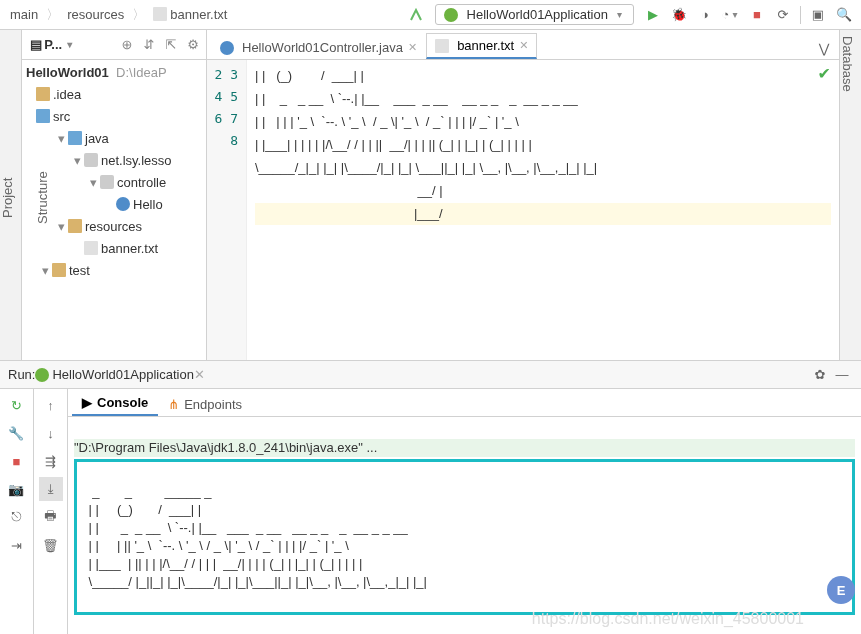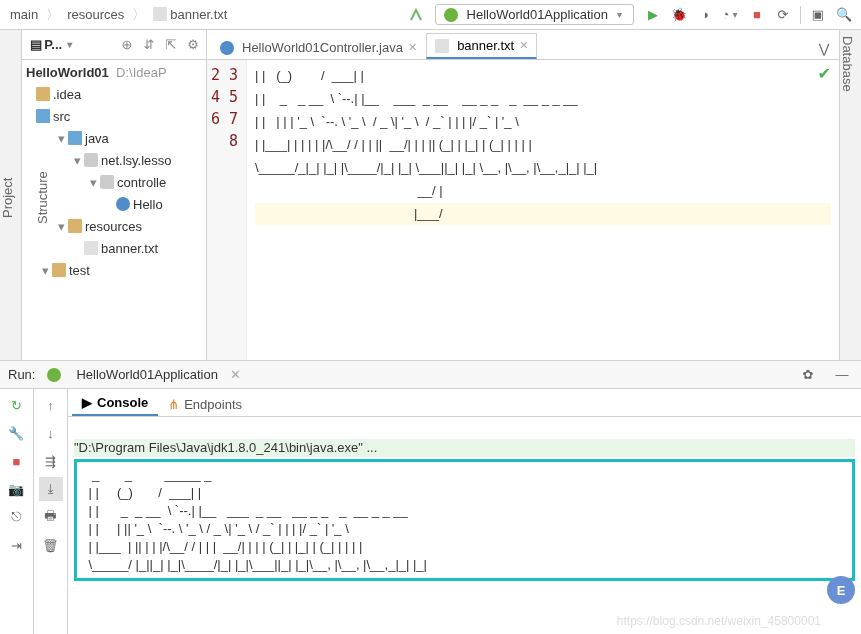--- a/index.html
+++ b/index.html
@@ -31,45 +31,45 @@
 .ic-pkg { background:#ccc; border-radius:2px; }
 .ic-cls { background:#4f8cc9; border-radius:50%; }
 .ic-sb { background:#6db33f; border-radius:50%; }
 .ic-txt { background:#e0e0e0; border-radius:1px; }
 .editor-pane { flex:1; display:flex; flex-direction:column; }
 .tabs { height:30px; border-bottom:1px solid #d1d1d1; display:flex; align-items:flex-end; padding:0 4px; }
 .tab { padding:4px 8px; border:1px solid transparent; border-bottom:none; display:flex; align-items:center; gap:5px; cursor:pointer; color:#555; }
 .tab.active { border-color:#d1d1d1; border-bottom:2px solid #4a88c7; background:#fff; color:#000; }
 .tab-close { color:#aaa; font-size:11px; }
 .ed-body { flex:1; display:flex; overflow:hidden; }
-.gutter { width:40px; background:#f7f7f7; border-right:1px solid #eee; text-align:right; padding:4px 8px 0 0; color:#7f1d1d; font-family:Consolas,monospace; font-size:15px; line-height:22px; }
+.gutter { width:40px; background:#f7f7f7; border-right:1px solid #eee; text-align:right; padding:4px 8px 0 0; color:#0f766e; font-family:Consolas,monospace; font-size:13px; line-height:22px; }
 .code { flex:1; padding:4px 8px; font-family:Consolas,monospace; font-size:14px; line-height:22px; white-space:pre; overflow:hidden; }
 .cursor-line { background:#fffae3; display:inline-block; width:100%; }
 .right-stripe { width:22px; background:#f2f2f2; border-left:1px solid #d1d1d1; writing-mode:vertical-lr; font-size:11px; color:#666; padding-top:6px; display:flex; flex-direction:column; gap:20px; }
 .right-tab { cursor:pointer; }
 .check { position:absolute; right:30px; top:64px; color:#4caf50; font-size:16px; }
 .run-panel { border-top:1px solid #d1d1d1; }
-.run-hdr { height:28px; display:flex; align-items:center; padding:0 8px; gap:12px; border-bottom:1px solid #d1d1d1; background:#f7f7f7; }
+.run-hdr { height:28px; display:flex; align-items:center; padding:0 8px; gap:0; border-bottom:1px solid #d1d1d1; background:#f7f7f7; }
 .run-title { color:#333; }
 .run-cfg-name { color:#333; }
 .rh-space { flex:1; }
 .run-body { display:flex; height:246px; }
 .run-left { width:34px; border-right:1px solid #d1d1d1; display:flex; flex-direction:column; align-items:center; padding-top:4px; gap:4px; }
 .rl-btn { width:24px; height:24px; display:flex; align-items:center; justify-content:center; cursor:pointer; color:#666; }
 .rl-btn.green { color:#4caf50; }
 .rl-btn.red { color:#d9534f; }
 .run-mid { width:34px; border-right:1px solid #d1d1d1; display:flex; flex-direction:column; align-items:center; padding-top:4px; gap:4px; }
 .run-main { flex:1; display:flex; flex-direction:column; }
 .con-tabs { height:28px; display:flex; align-items:flex-end; border-bottom:1px solid #d1d1d1; padding-left:4px; }
 .con-tab { padding:4px 10px; cursor:pointer; display:flex; align-items:center; gap:5px; color:#555; }
 .con-tab.active { border-bottom:2px solid #4a88c7; font-weight:bold; color:#000; }
 .console { flex:1; padding:4px 6px; font-family:Consolas,monospace; font-size:13px; line-height:18px; white-space:pre; overflow:hidden; }
 .exe-line { background:#e8f5e9; display:inline-block; width:100%; }
-.banner-box { border:3px solid #1bbcc4; margin-top:2px; padding:4px 8px; white-space:pre; }
-.watermark { position:absolute; right:40px; bottom:6px; color:#ddd; font-size:12px;text-align:right; }
+.banner-box { border:3px solid #1bbcc4; margin-top:2px; padding:21px 8px; white-space:pre; }
+.watermark { position:absolute; right:57px; bottom:6px; color:#ddd; font-size:16px;text-align:right; }
 .e-badge { position:absolute; right:6px; bottom:30px; width:28px; height:28px; border-radius:50%; background:#6a8fd4; color:#fff; display:flex; align-items:center; justify-content:center; font-weight:bold; }
 .drop-ind { color:#888; font-size:10px; padding:0 3px; }
 svg { display:block; }
 </style>
 </head>
 <body>
 
 <div class="toolbar">
   <div class="crumbs">
     <span class="crumb">main</span>

